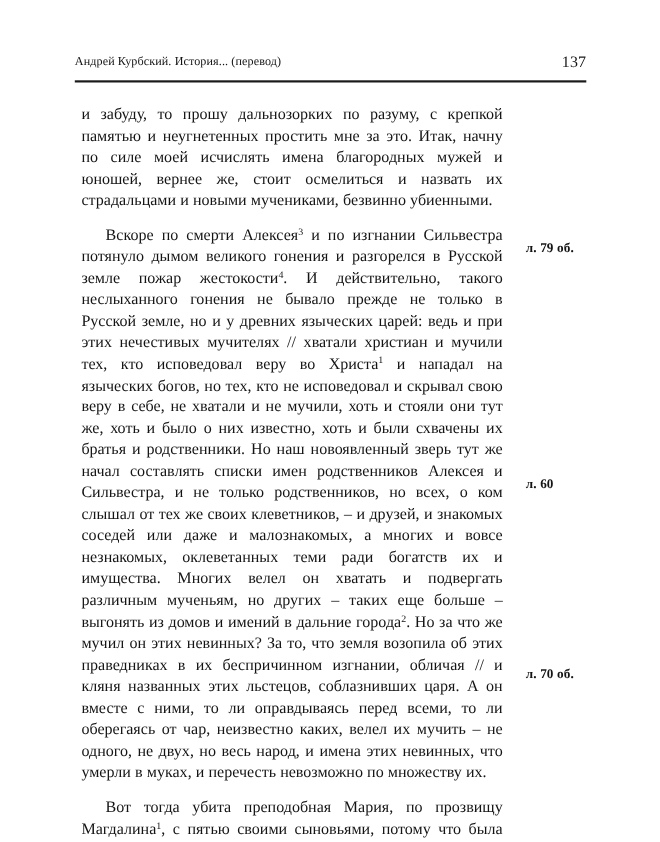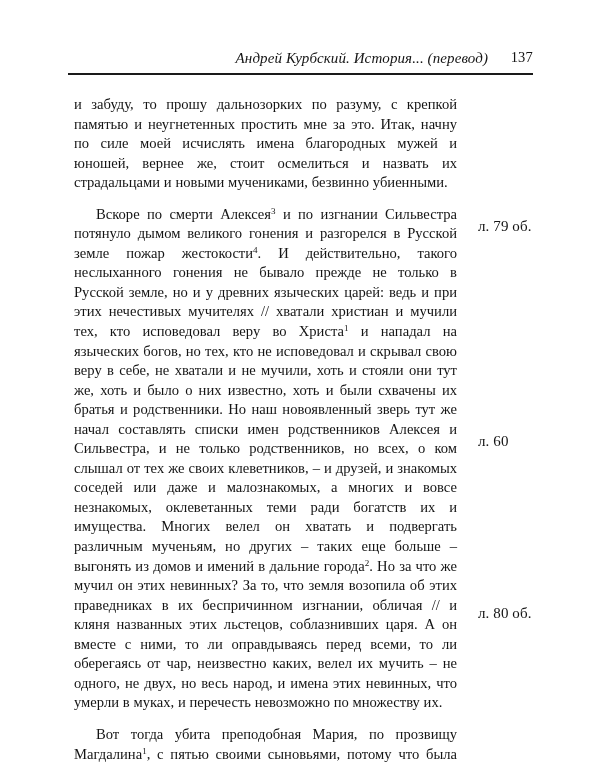--- a/index.html
+++ b/index.html
@@ -29,23 +29,22 @@
     left: 68px;
     top: 50px;
     width: 465px;
     height: 20px;
   }
   .running-head-title {
     position: absolute;
     left: 0;
     top: 0;
     width: 420px;
-    text-align: right;
-    font-style: italic;
-    font-size: 15px;
+    text-align: left;
+    font-size: 11px;
     letter-spacing: 0.1px;
     white-space: nowrap;
   }
   .running-head-folio {
     position: absolute;
     right: 0;
     top: -1px;
     font-size: 14.5px;
     letter-spacing: 0.2px;
   }
@@ -83,23 +82,24 @@
   sup {
     font-size: 0.62em;
     line-height: 0;
     vertical-align: 0.52em;
   }
 
   
   .margin-note {
     position: absolute;
     left: 478px;
-    font-size: 15px;
+    font-size: 12px;
     white-space: nowrap;
     letter-spacing: 0.1px;
+    font-weight: bold;
   }
   #note-79ob { top: 218px; }
   #note-80   { top: 433px; }
   #note-80ob { top: 605px; }
 </style>
 </head>
 <body>
 
 <div class="page">
 
@@ -111,15 +111,15 @@
   <div class="head-rule"></div>
 
   <div class="textcolumn">
     <p class="para no-indent">и забуду, то прошу дальнозорких по разуму, с крепкой памятью и неугнетенных простить мне за это. Итак, начну по силе моей исчислять имена благородных мужей и юношей, вернее же, стоит осмелиться и назвать их страдальцами и новыми мучениками, безвинно убиенными.</p>
     <p class="para">Вскоре по смерти Алексея<sup>3</sup> и по изгнании Сильвестра потянуло дымом великого гонения и разгорелся в Русской земле пожар жестокости<sup>4</sup>. И действительно, такого неслыханного гонения не бывало прежде не только в Русской земле, но и у древних языческих царей: ведь и при этих нечестивых мучителях // хватали христиан и мучили тех, кто исповедовал веру во Христа<sup>1</sup> и нападал на языческих богов, но тех, кто не исповедовал и скрывал свою веру в себе, не хватали и не мучили, хоть и стояли они тут же, хоть и было о них известно, хоть и были схвачены их братья и родственники. Но наш новоявленный зверь тут же начал составлять списки имен родственников Алексея и Сильвестра, и не только родственников, но всех, о ком слышал от тех же своих клеветников, – и друзей, и знакомых соседей или даже и малознакомых, а многих и вовсе незнакомых, оклеветанных теми ради богатств их и имущества. Многих велел он хватать и подвергать различным мученьям, но других – таких еще больше – выгонять из домов и имений в дальние города<sup>2</sup>. Но за что же мучил он этих невинных? За то, что земля возопила об этих праведниках в их беспричинном изгнании, обличая // и кляня названных этих льстецов, соблазнивших царя. А он вместе с ними, то ли оправдываясь перед всеми, то ли оберегаясь от чар, неизвестно каких, велел их мучить – не одного, не двух, но весь народ, и имена этих невинных, что умерли в муках, и перечесть невозможно по множеству их.</p>
     <p class="para">Вот тогда убита преподобная Мария, по прозвищу Магдалина<sup>1</sup>, с пятью своими сыновьями, потому что была она польского происхождения, потом перешла в православие и стала великая и значительная постница, много недель в году по одному разу ела, и так она воссияла в святом вдовстве, что носила на преподобном своем теле тяжелые железные вериги, порабощающие тело, чтобы покорить его духу. А другие святые дела ее и добродетели // пусть остается описать тем, кто живет там. Она была оклеветана перед царем в том, что будто бы была колдуньей и единомышленницей Алексея, поэтому велел он убить ее с ее детьми, а с ней и многих других. Ведь Алексей этот был не только добродетелен сам, но друг и сотоварищ всем, боящимся Господа, и сообщник всех, хранящих заповеди его, как сказал Давид. В доме своем держал</p>
   </div>
 
   <div class="margin-note" id="note-79ob">л. 79 об.</div>
   <div class="margin-note" id="note-80">л. 60</div>
-  <div class="margin-note" id="note-80ob">л. 80 об.</div>
+  <div class="margin-note" id="note-80ob">л. 70 об.</div>
 
 </div>
 
 </body></html>

